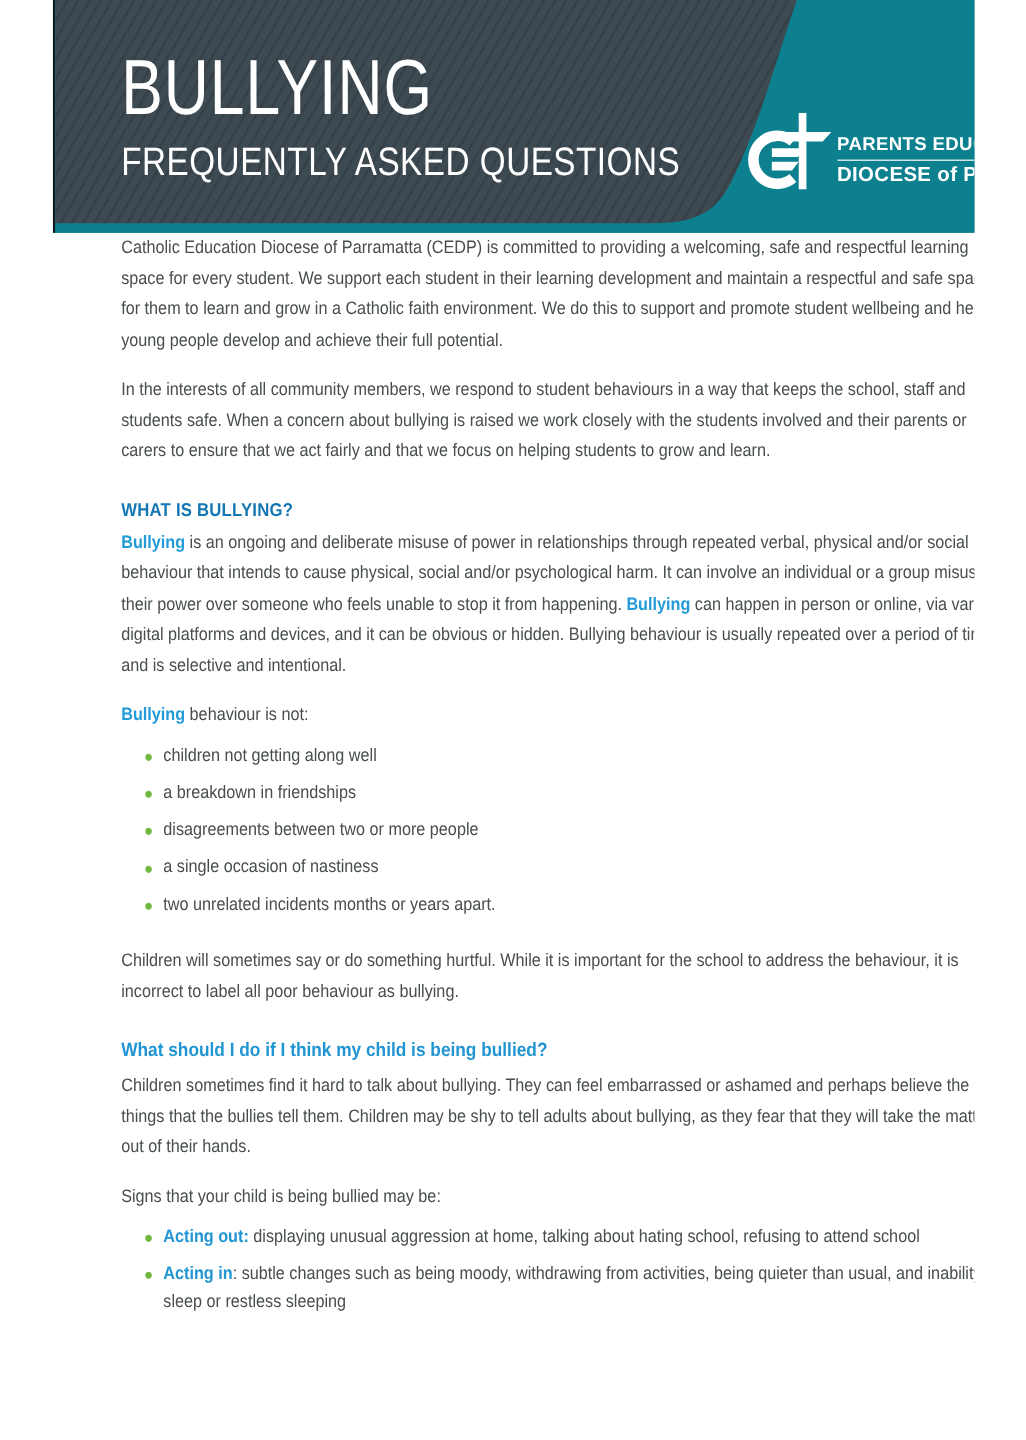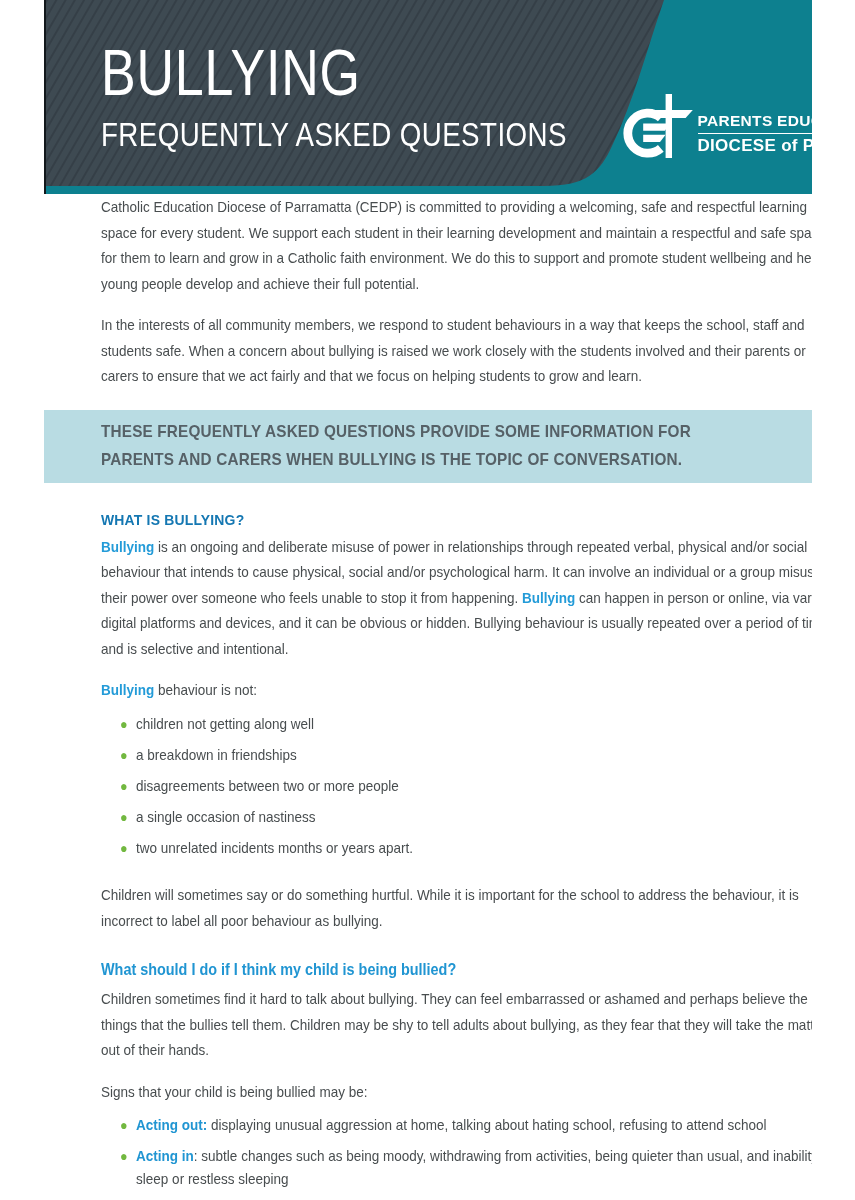--- a/index.html
+++ b/index.html
@@ -111,23 +111,20 @@
     </div>
   </header>
 
   <section class="intro inset">
     <div class="condense">
       <p class="body">Catholic Education Diocese of Parramatta (CEDP) is committed to providing a welcoming, safe and respectful learning space for every student. We support each student in their learning development and maintain a respectful and safe space for them to learn and grow in a Catholic faith environment. We do this to support and promote student wellbeing and help young people develop and achieve their full potential.</p>
       <p class="body">In the interests of all community members, we respond to student behaviours in a way that keeps the school, staff and students safe. When a concern about bullying is raised we work closely with the students involved and their parents or carers to ensure that we act fairly and that we focus on helping students to grow and learn.</p>
     </div>
   </section>
 
-  <section class="banner">
-    <p class="banner-text">THESE FREQUENTLY ASKED QUESTIONS PROVIDE SOME INFORMATION FOR PARENTS AND CARERS WHEN BULLYING IS THE TOPIC OF CONVERSATION.</p>
-  </section>
 
   <section class="sec-what inset">
     <div class="condense">
       <h3 class="h-dark-blue">WHAT IS BULLYING?</h3>
       <p class="body"><span class="blue">Bullying</span><span> is an ongoing and deliberate misuse of power in relationships through repeated verbal, physical and/or social behaviour that intends to cause physical, social and/or psychological harm. It can involve an individual or a group misusing their power over someone who feels unable to stop it from happening. </span><span class="blue">Bullying</span><span> can happen in person or online, via various digital platforms and devices, and it can be obvious or hidden. Bullying behaviour is usually repeated over a period of time and is selective and intentional.</span></p>
 
       <p class="body lead"><span class="blue">Bullying</span><span> behaviour is not:</span></p>
 
       <ul class="dots">
         <li>

